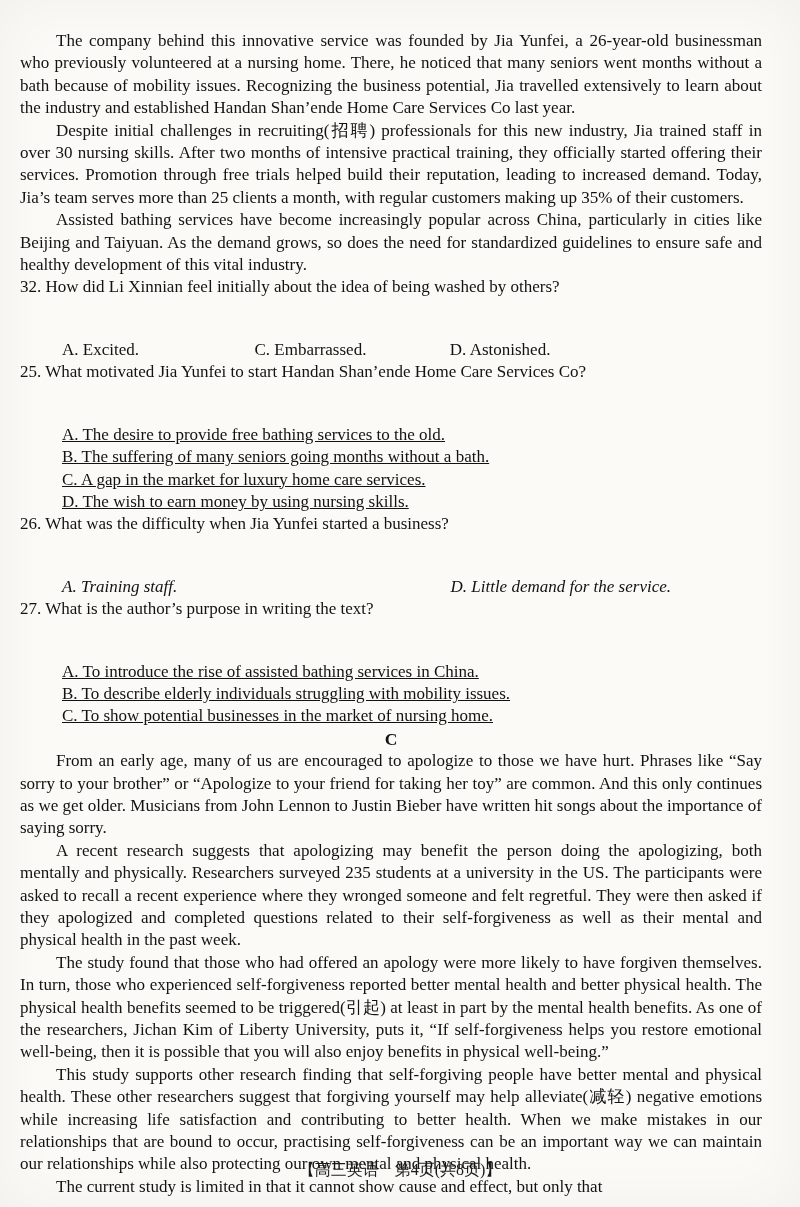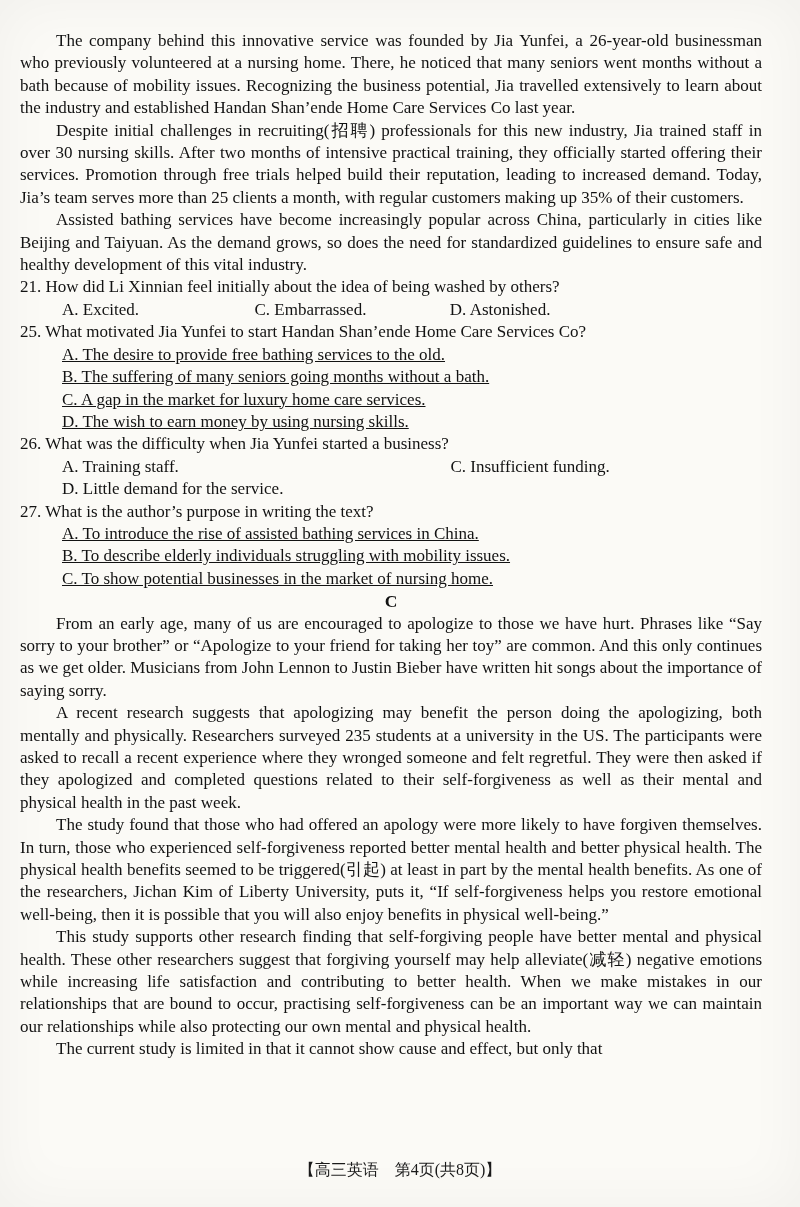--- a/index.html
+++ b/index.html
@@ -23,29 +23,31 @@
     text-align: justify;
     line-height: 22.4px;
   }
   .q-line {
     text-align: justify;
     line-height: 22.4px;
   }
   .opts {
     margin-left: 42px;
     line-height: 22.4px;
+    margin-top: 40px;
   }
   .opts-stack .opt { display: block; text-decoration: underline; }
   .opts-row-4 {
     display: grid;
     grid-template-columns: 27.5% 27.9% 27.9% 1fr;
   }
   .opts-grid-2 {
     display: grid;
     grid-template-columns: 55.5% 1fr;
+    font-style: italic;
   }
   .section-label {
     text-align: center;
     font-weight: bold;
     font-size: 17.5px;
     line-height: 22.4px;
     font-family: "Liberation Serif", "DejaVu Serif", serif;
   }
   .page-footer {
     position: absolute;
@@ -64,21 +66,21 @@
 
   <section>
     <p class="para">The company behind this innovative service was founded by Jia Yunfei, a 26-year-old businessman who previously volunteered at a nursing home. There, he noticed that many seniors went months without a bath because of mobility issues. Recognizing the business potential, Jia travelled extensively to learn about the industry and established Handan Shan’ende Home Care Services Co last year.</p>
     <p class="para">Despite initial challenges in recruiting(招聘) professionals for this new industry, Jia trained staff in over 30 nursing skills. After two months of intensive practical training, they officially started offering their services. Promotion through free trials helped build their reputation, leading to increased demand. Today, Jia’s team serves more than 25 clients a month, with regular customers making up 35% of their customers.</p>
     <p class="para">Assisted bathing services have become increasingly popular across China, particularly in cities like Beijing and Taiyuan. As the demand grows, so does the need for standardized guidelines to ensure safe and healthy development of this vital industry.</p>
   </section>
 
   <section>
 
     <div class="question">
-      <p class="q-line"><span class="q-num">21.</span> <span>How did Li Xinnian feel initially about the idea of being washed by others?</span></p>
+      <p class="q-line"><span class="q-num">32.</span> <span>How did Li Xinnian feel initially about the idea of being washed by others?</span></p>
       <div class="opts opts-row-4">
         <span class="opt">A. Excited.</span>
         <span class="opt">C. Embarrassed.</span>
         <span class="opt">D. Astonished.</span>
       </div>
     </div>
 
     <div class="question">
       <p class="q-line"><span class="q-num">25.</span> <span>What motivated Jia Yunfei to start Handan Shan’ende Home Care Services Co?</span></p>
       <div class="opts opts-stack">
@@ -86,21 +88,20 @@
         <span class="opt">B. The suffering of many seniors going months without a bath.</span>
         <span class="opt">C. A gap in the market for luxury home care services.</span>
         <span class="opt">D. The wish to earn money by using nursing skills.</span>
       </div>
     </div>
 
     <div class="question">
       <p class="q-line"><span class="q-num">26.</span> <span>What was the difficulty when Jia Yunfei started a business?</span></p>
       <div class="opts opts-grid-2">
         <span class="opt">A. Training staff.</span>
-        <span class="opt">C. Insufficient funding.</span>
         <span class="opt">D. Little demand for the service.</span>
       </div>
     </div>
 
     <div class="question">
       <p class="q-line"><span class="q-num">27.</span> <span>What is the author’s purpose in writing the text?</span></p>
       <div class="opts opts-stack">
         <span class="opt">A. To introduce the rise of assisted bathing services in China.</span>
         <span class="opt">B. To describe elderly individuals struggling with mobility issues.</span>
         <span class="opt">C. To show potential businesses in the market of nursing home.</span>

